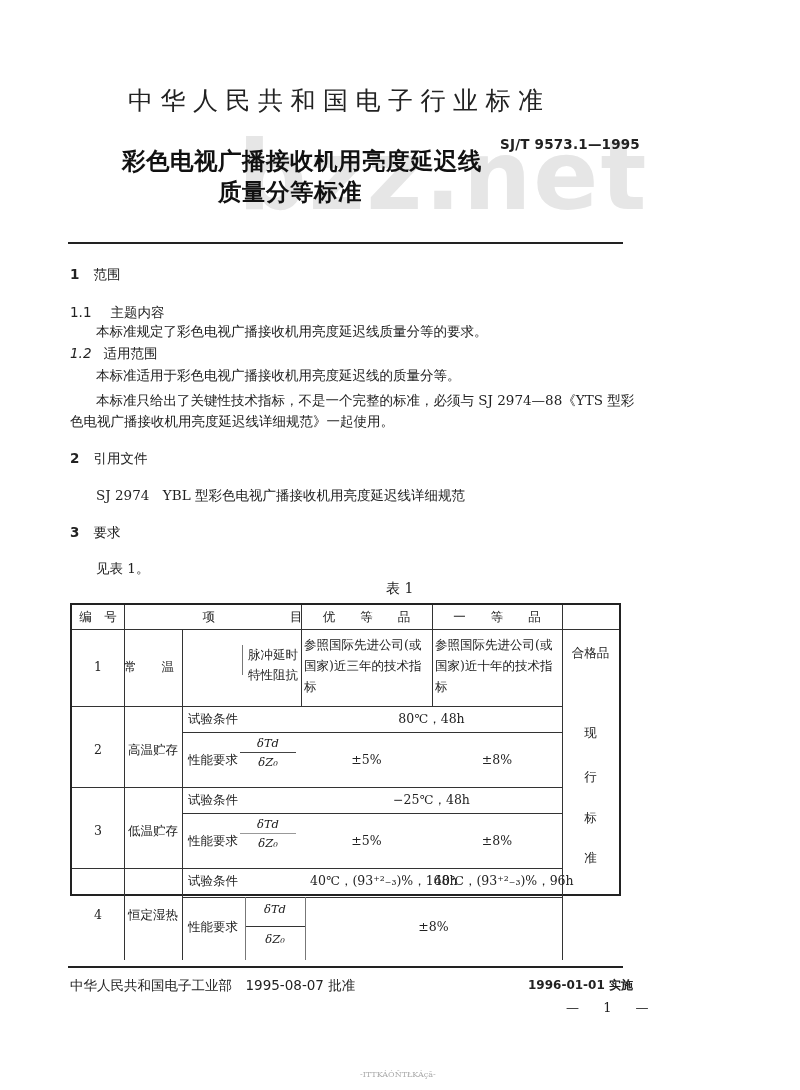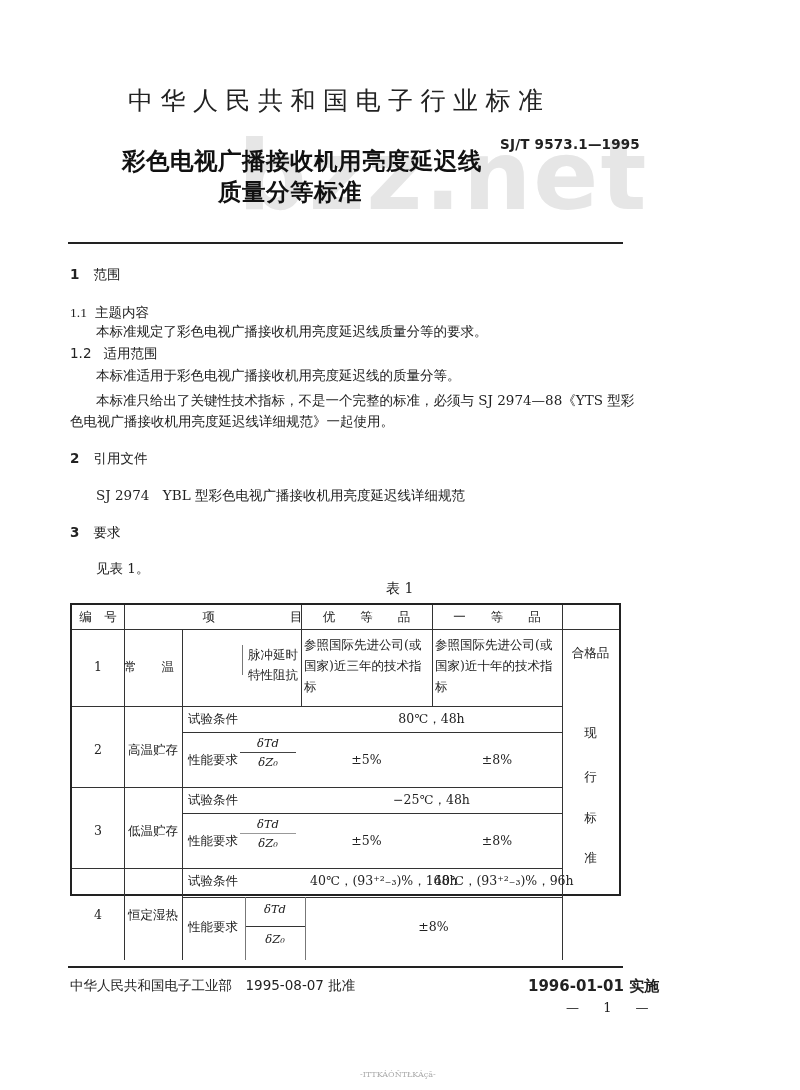--- a/index.html
+++ b/index.html
@@ -40,44 +40,44 @@
   
   .tbl { left: 70px; top: 603px; width: 551px; height: 293px; border: 2px solid #222; box-sizing: border-box; }
   .hl { height: 1px; background: #333; position: absolute; }
   .vl { width: 1px; background: #333; position: absolute; }
   .cell { position: absolute; font-size: 12.5px; color: #222; white-space: nowrap; line-height: 1.55; }
   .center { text-align: center; }
   .frac { position: absolute; text-align: center; font-size: 11.5px; font-style: italic; }
   .frac .bar { height: 1px; background: #444; margin: 2px 0; }
 
   .footer-left { left: 70px; top: 977px; font-family: "DejaVu Sans", "Liberation Sans", sans-serif; font-size: 13.5px; }
-  .footer-right { left: 528px; top: 977px; font-family: "DejaVu Sans", "Liberation Sans", sans-serif; font-size: 15px; font-weight: bold; }
+  .footer-right { left: 528px; top: 977px; font-family: "DejaVu Sans", "Liberation Sans", sans-serif; font-size: 12px; font-weight: bold; }
   .page-num { left: 566px; top: 1000px; font-size: 13px; letter-spacing: 10px; }
   .scan-mark { left: 360px; top: 1070px; font-size: 8px; color: #aaa; }
 </style>
 </head>
 <body>
 
 <div class="abs watermark">bzz.net</div>
 
 <div class="abs hdr-org z1">中华人民共和国电子行业标准</div>
 <div class="abs std-code z1">SJ/T 9573.1—1995</div>
 <div class="abs title1 z1">彩色电视广播接收机用亮度延迟线</div>
 <div class="abs title2 z1">质量分等标准</div>
 <div class="abs rule" style="top:242px;"></div>
 
 <div class="abs sec txt" style="left:70px; top:266px;">
   <b>1</b><span>范围</span>
 </div>
 <div class="abs sec txt" style="left:70px; top:304px;">
-  <span style="margin-right:8px;font-family:Liberation Serif, serif;">1.1</span><span>主题内容</span>
+  <span style="margin-right:19px;">1.1</span><span>主题内容</span>
 </div>
 <div class="abs txt" style="left:96px; top:323px;">本标准规定了彩色电视广播接收机用亮度延迟线质量分等的要求。</div>
 <div class="abs sec txt" style="left:70px; top:345px;">
-  <span style="margin-right:12px;">1.2</span><span>适用范围</span>
+  <span style="margin-right:12px;font-style:italic;">1.2</span><span>适用范围</span>
 </div>
 <div class="abs txt" style="left:96px; top:367px;">本标准适用于彩色电视广播接收机用亮度延迟线的质量分等。</div>
 <div class="abs txt" style="left:96px; top:392px;">本标准只给出了关键性技术指标，不是一个完整的标准，必须与 SJ 2974—88《YTS 型彩</div>
 <div class="abs txt" style="left:70px; top:413px;">色电视广播接收机用亮度延迟线详细规范》一起使用。</div>
 
 <div class="abs sec txt" style="left:70px; top:450px;">
   <b>2</b><span>引用文件</span>
 </div>
 <div class="abs txt" style="left:96px; top:487px;">SJ 2974　YBL 型彩色电视广播接收机用亮度延迟线详细规范</div>
 

